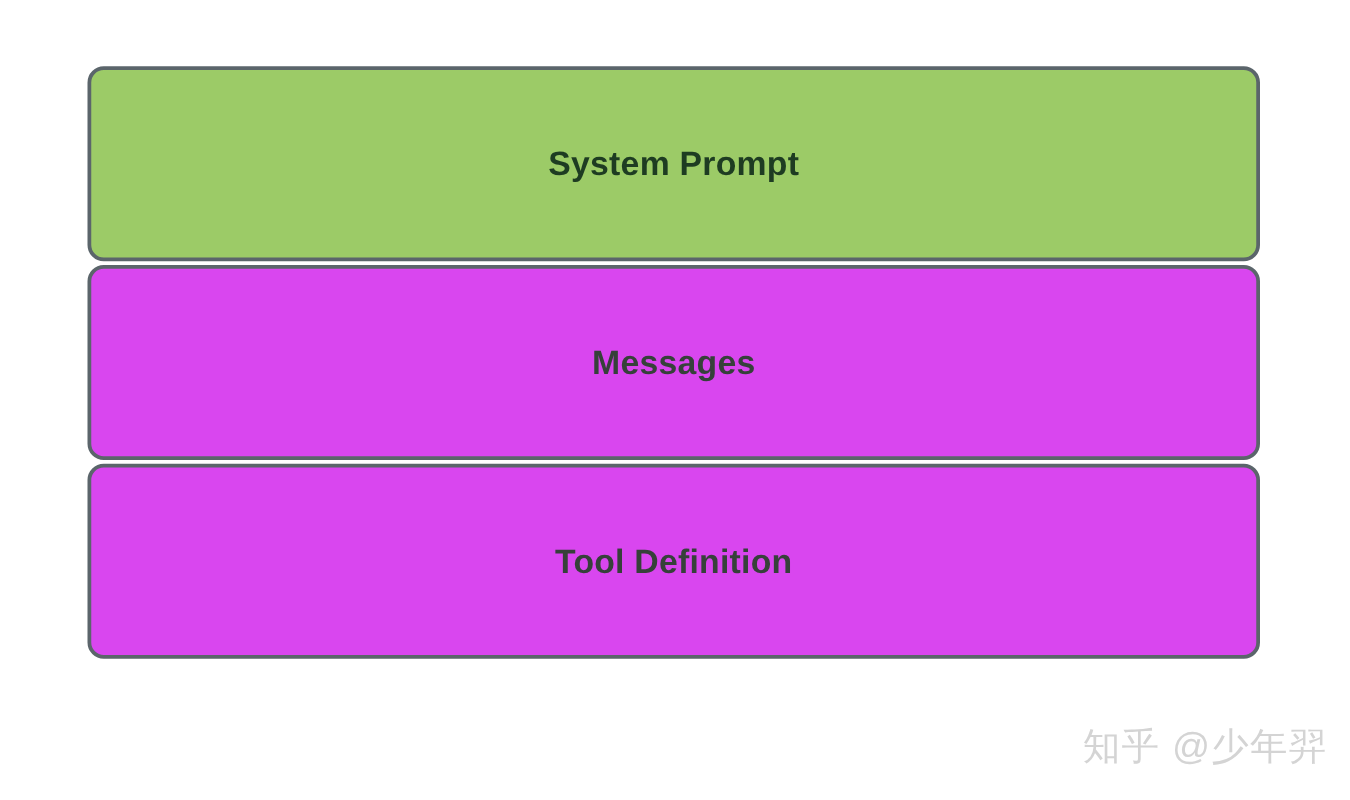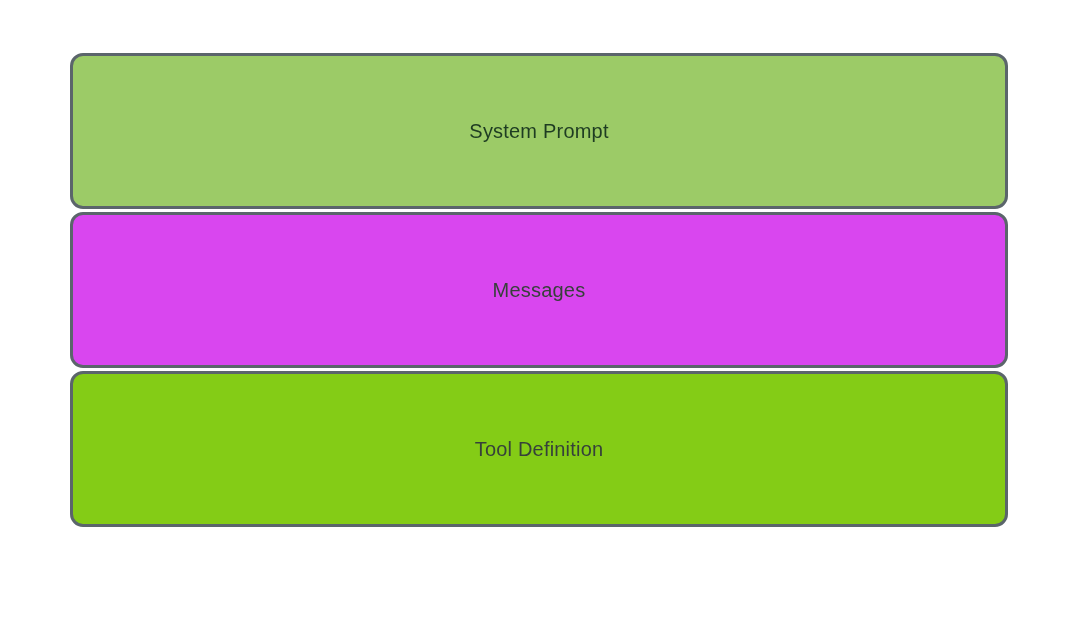--- a/index.html
+++ b/index.html
@@ -27,30 +27,30 @@
   .box {
     box-sizing: border-box;
     height: 156px;
     border: 3px solid #5b656b;
     border-radius: 13px;
     display: flex;
     align-items: center;
     justify-content: center;
   }
   .box-label {
-    font-size: 20px;
+    font-size: 27px;
     letter-spacing: 0.2px;
-    font-weight: 400;
+    font-weight: 700;
     text-align: center;
   }
   .box-system-prompt { background: #9ccb67; }
   .box-system-prompt .box-label { color: #1e3c22; }
   .box-messages { background: #d946ef; }
   .box-messages .box-label { color: #36413a; }
-  .box-tool-definition { background: #84cc16; }
+  .box-tool-definition { background: #d946ef; }
   .box-tool-definition .box-label { color: #36413a; }
   .watermark {
     position: absolute;
     right: 18px;
     bottom: 22px;
     font-size: 30px;
     color: #d4d4d4;
     letter-spacing: 1px;
     user-select: none;
   }
@@ -69,14 +69,15 @@
     <div class="box box-messages">
       <span class="box-label">Messages</span>
     </div>
 
     <div class="box box-tool-definition">
       <span class="box-label">Tool Definition</span>
     </div>
 
   </div>
 
+  <div class="watermark">知乎 @少年羿</div>
 
 </div>
 
 </body></html>

